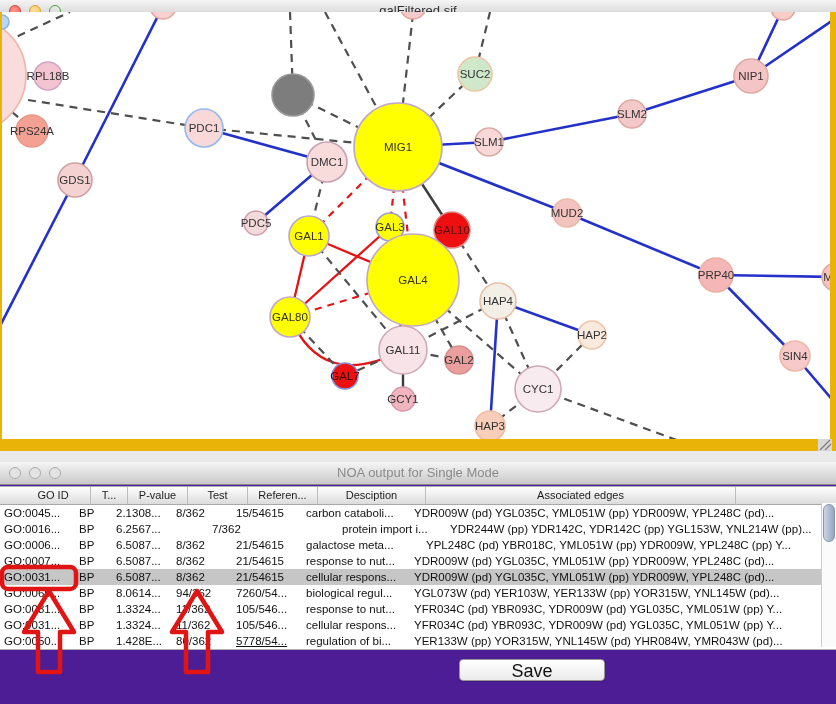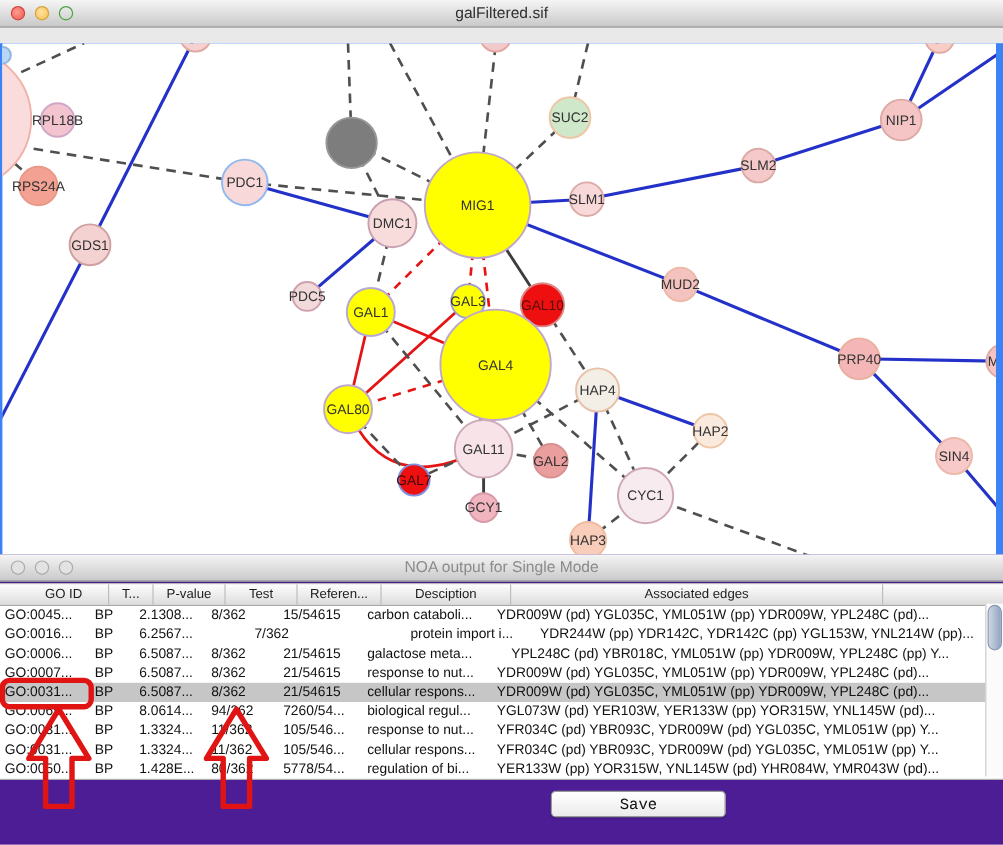--- a/index.html
+++ b/index.html
@@ -14,42 +14,42 @@
   .titlebar .title.inactive{color:#8b8b8b;}
   .tl{position:absolute;top:5px;width:12px;height:12px;border-radius:50%;box-sizing:border-box;}
   .tl.red{left:9px;background:radial-gradient(circle at 4px 4px,#ff9a90,#ee5b51);border:1px solid #d0443c;}
   .tl.yellow{left:29px;background:radial-gradient(circle at 4px 4px,#ffe2a0,#f5bf4e);border:1px solid #d8a13a;}
   .tl.green{left:49px;background:radial-gradient(circle at 4px 4px,#b0eda2,#5fc454;);border:1px solid #4ba33f;}
   .tl.gray{background:#e3e3e3;border:1px solid #ababab;}
   .tl.gray.g1{left:9px}.tl.gray.g2{left:29px}.tl.gray.g3{left:49px}
 
   
   .win-top{position:absolute;top:0;left:0;width:836px;height:462px;}
-  .canvas{position:absolute;top:36px;left:0;width:836px;height:439px;background:#3b82f6;}
+  .canvas{position:absolute;top:12px;left:0;width:836px;height:439px;background:#eab308;}
   #graph-svg{position:absolute;top:0;left:0;}
 
   
   .win-bottom{position:absolute;top:462px;left:0;width:836px;height:242px;background:#4c1d95;}
   .noa-table{position:absolute;top:24px;left:0;width:836px;background:#ffffff;
     border-top:1px solid #b0b0b0;border-bottom:1px solid #b0b0b0;}
   .thead{display:flex;height:17px;background:linear-gradient(#fefefe,#dcdcdc);
     border-bottom:1px solid #a8a8a8;font-size:11px;color:#1d1d1d;padding-left:16px;}
   .th{box-sizing:border-box;border-right:1px solid #bdbdbd;text-align:center;
     line-height:17px;white-space:nowrap;overflow:hidden;}
   .trow{display:flex;height:16px;font-size:11.5px;color:#111;}
   .trow.sel{background:#c6c6c6;}
   .td{box-sizing:border-box;padding-left:4px;line-height:16px;white-space:nowrap;overflow:hidden;}
   .sb{position:absolute;top:41px;right:0;width:15px;height:144px;background:#fbfbfb;
     border-left:1px solid #cccccc;box-sizing:border-box;}
   .sb .thumb{position:absolute;top:1px;left:1px;width:12px;height:38px;border-radius:6px;
     background:linear-gradient(90deg,#cdd7e4,#91a5c1);border:1px solid #8797ae;box-sizing:border-box;}
 
   .btn{position:absolute;height:22px;border-radius:4px;border:1px solid #979797;
-    background:linear-gradient(#ffffff,#ebebeb);font-size:13px;color:#111;
-    font-family:Liberation Mono, monospace;box-shadow:0 1px 1px rgba(0,0,0,0.15);}
+    background:linear-gradient(#ffffff,#ebebeb);font-size:18px;color:#111;
+    font-family:Liberation Sans, sans-serif;box-shadow:0 1px 1px rgba(0,0,0,0.15);}
   .btn.save{left:459px;top:197px;width:146px;}
   .btn.cancel{left:681px;top:197px;width:140px;}
 
   
   #annot-svg{position:absolute;top:0;left:0;pointer-events:none;z-index:99;}
 </style>
 </head>
 <body>
 
 <div class="stage">
@@ -348,21 +348,21 @@
           <div class="td" style="width: 60px;">11/362</div>
           <div class="td" style="width: 70px;">105/546...</div>
           <div class="td" style="width: 108px;">cellular respons...</div>
           <div class="td" style="flex: 1 1 0%; padding-right: 16px;">YFR034C (pd) YBR093C, YDR009W (pd) YGL035C, YML051W (pp) Y...</div>
         </div>
         <div class="trow">
           <div class="td" style="width: 75px;">GO:0050...</div>
           <div class="td" style="width: 37px;">BP</div>
           <div class="td" style="width: 60px;">1.428E...</div>
           <div class="td" style="width: 60px;">80/362</div>
-          <div class="td" style="width: 70px;">5778/54...</div>
+          <div class="td" style="width: 70px; text-decoration: underline;">5778/54...</div>
           <div class="td" style="width: 108px;">regulation of bi...</div>
           <div class="td" style="flex: 1 1 0%; padding-right: 16px;">YER133W (pp) YOR315W, YNL145W (pd) YHR084W, YMR043W (pd)...</div>
         </div>
       </div>
 
     <div class="sb">
       <div class="thumb"></div>
     </div>
 
     <button class="btn save">Save</button>

